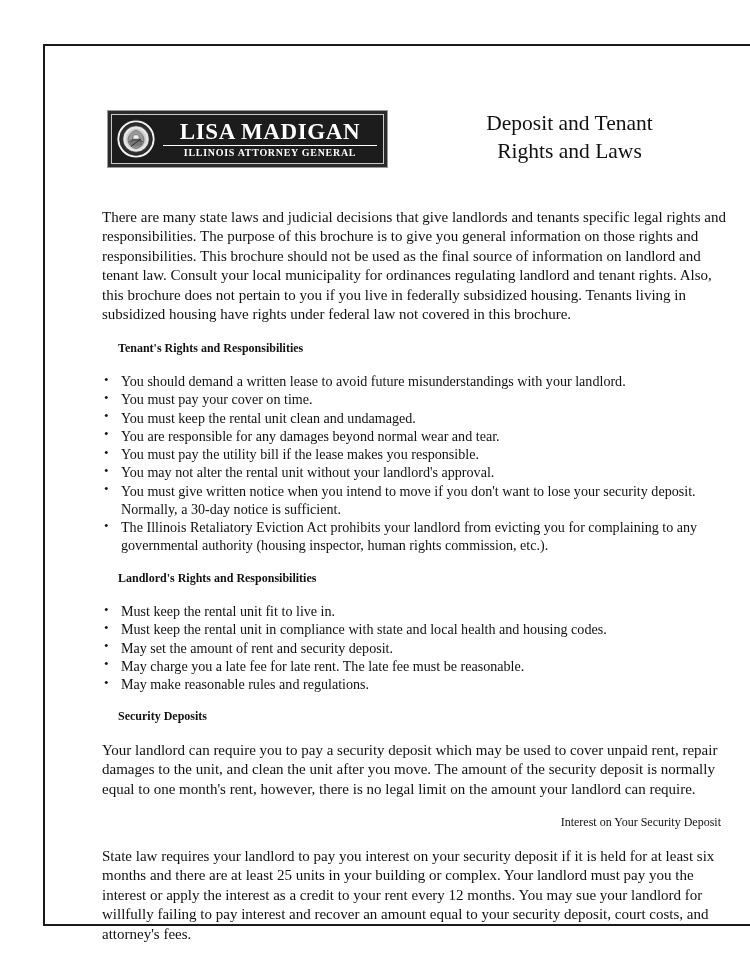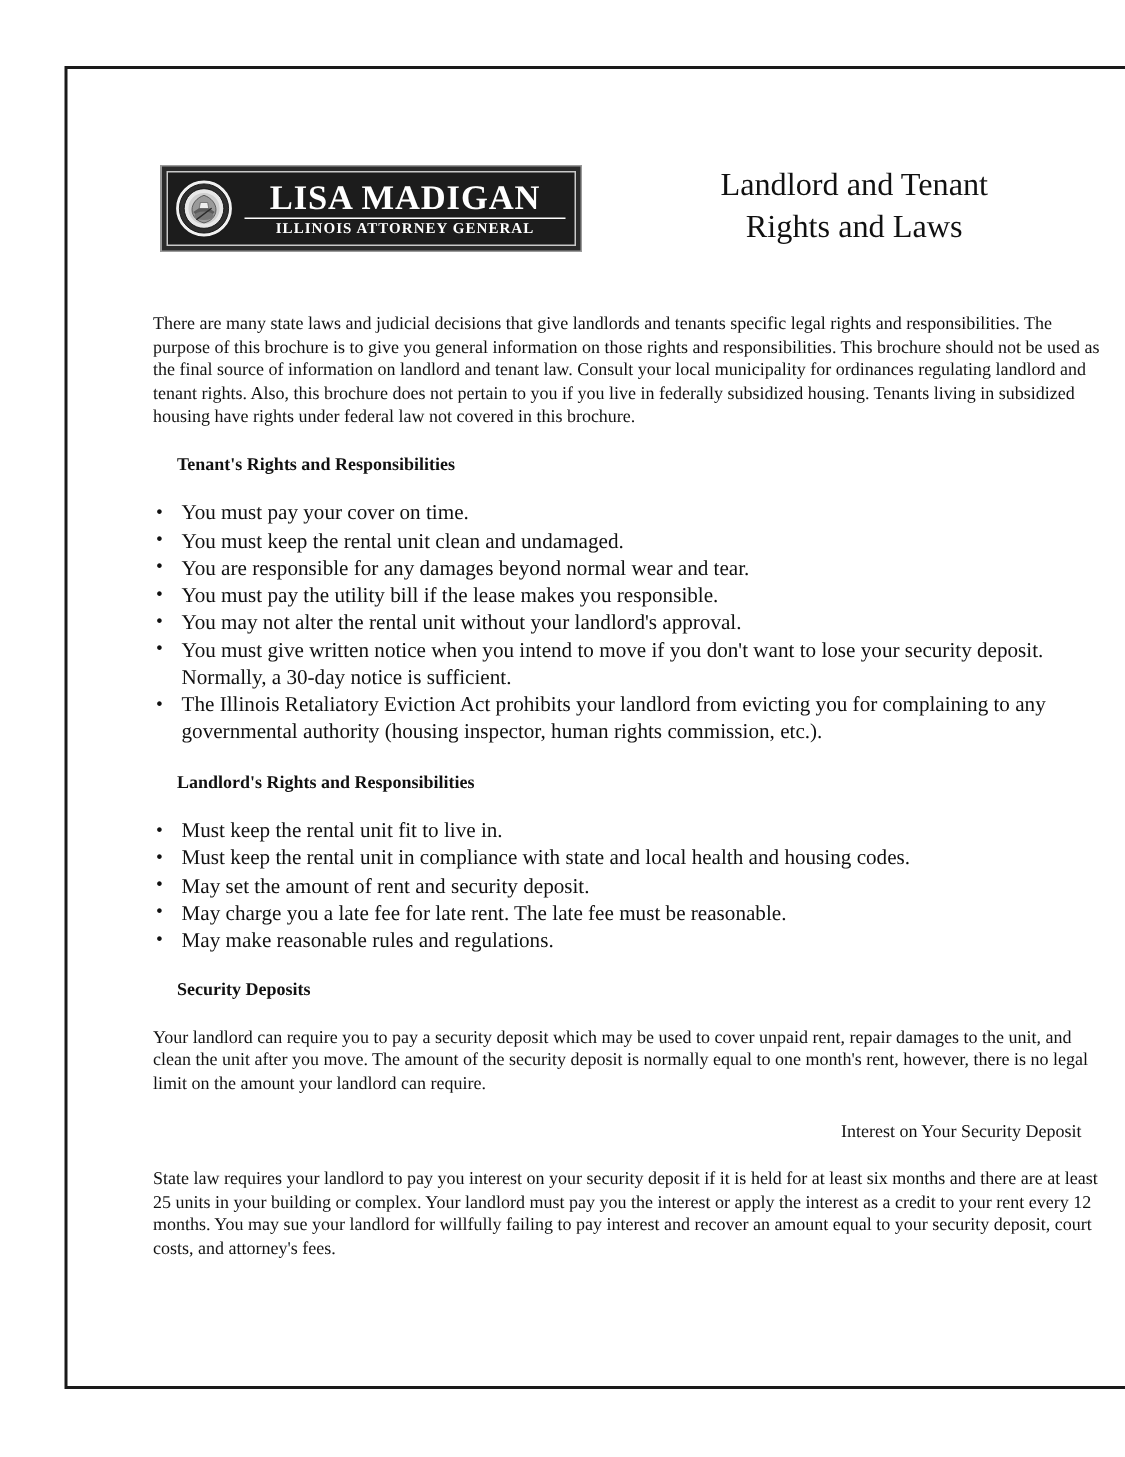--- a/index.html
+++ b/index.html
@@ -110,21 +110,21 @@
     font-size: 21.5px;
     line-height: 1.28;
     font-weight: normal;
   }
   .doc-title .tl {
     display: block;
   }
 
   
   .para {
-    font-size: 12px;
+    font-size: 15px;
     line-height: 1.295;
     text-align: left;
     margin: 0;
   }
   .intro {
     margin-top: 32px;
   }
   .section-heading {
     font-size: 12px;
     font-weight: bold;
@@ -189,31 +189,32 @@
               </svg>
             </span>
             <span class="logo-text">
               <span class="logo-name">LISA MADIGAN</span>
               <span class="logo-sub">ILLINOIS ATTORNEY GENERAL</span>
             </span>
           </div>
         </div>
 
         <div class="doc-title">
-          <span class="tl">Landlord and Tenant</span>
+          <span class="tl">Deposit and Tenant</span>
           <span class="tl">Rights and Laws</span>
         </div>
 
       </div>
 
       <p class="para intro">There are many state laws and judicial decisions that give landlords and tenants specific legal rights and responsibilities. The purpose of this brochure is to give you general information on those rights and responsibilities. This brochure should not be used as the final source of information on landlord and tenant law. Consult your local municipality for ordinances regulating landlord and tenant rights. Also, this brochure does not pertain to you if you live in federally subsidized housing. Tenants living in subsidized housing have rights under federal law not covered in this brochure.</p>
 
       <div class="gap-before-section">
         <p class="section-heading">Tenant's Rights and Responsibilities</p>
         <ul class="bullets">
+          <li>You should demand a written lease to avoid future misunderstandings with your landlord.</li>
           <li>You must pay your cover on time.</li>
           <li>You must keep the rental unit clean and undamaged.</li>
           <li>You are responsible for any damages beyond normal wear and tear.</li>
           <li>You must pay the utility bill if the lease makes you responsible.</li>
           <li>You may not alter the rental unit without your landlord's approval.</li>
           <li>You must give written notice when you intend to move if you don't want to lose your security deposit. Normally, a 30-day notice is sufficient.</li>
           <li>The Illinois Retaliatory Eviction Act prohibits your landlord from evicting you for complaining to any governmental authority (housing inspector, human rights commission, etc.).</li>
         </ul>
       </div>
 

